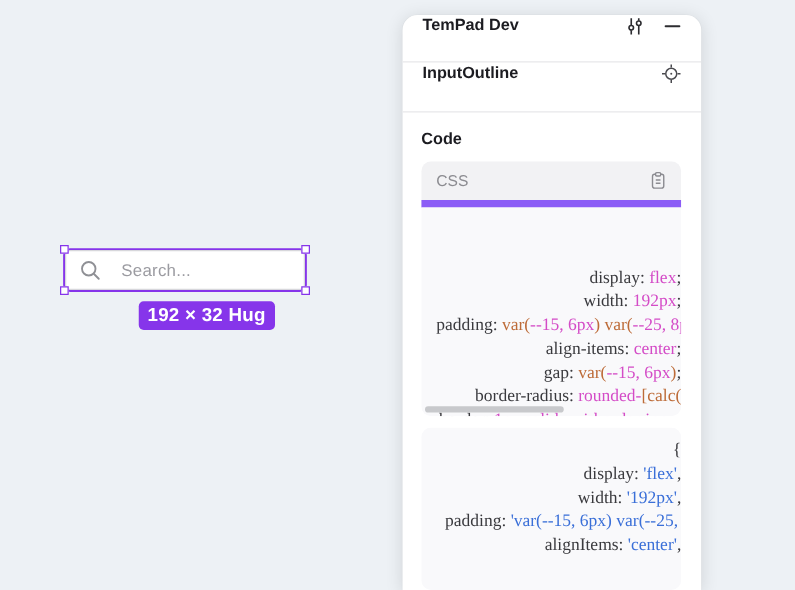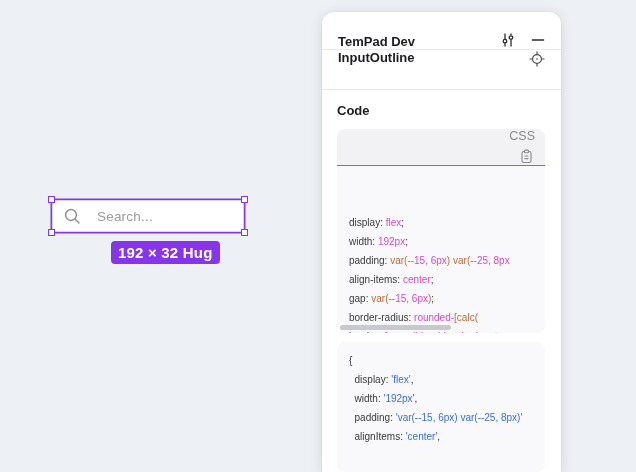--- a/index.html
+++ b/index.html
@@ -40,52 +40,52 @@
   
   .panel {
     position: absolute; left: 322px; top: 12px;
     width: 239px; height: 460px;
     background: #fff;
     border-radius: 12px 12px 0 0;
     box-shadow: 0 2px 14px rgba(0,0,0,.12), 0 0 0 .5px rgba(0,0,0,.03);
     overflow: hidden;
   }
   .panel-header {
-    height: 37px; display: flex; align-items: flex-end;
+    height: 37px; display: flex; align-items: flex-start;
     padding: 0 14px 0 16px;
   }
   .panel-title { font-size: 13px; font-weight: bold; color: #1c1c21; flex: 1; }
   .hdr-icons { display: flex; align-items: center; gap: 12px; }
   .icon-btn { display: flex; align-items: center; justify-content: center; width: 18px; height: 18px; cursor: pointer; }
   .divider { height: 1px; background: #e8e8ea; }
   .component-row {
     height: 39px; display: flex; align-items: flex-start;
     padding: 0 15px 0 16px;
   }
   .component-name { font-size: 13px; font-weight: bold; color: #1c1c21; flex: 1; }
   .panel-body { padding: 13px 16px 0 15px; }
   .section-label { font-size: 13px; font-weight: bold; color: #1c1c21; margin-bottom: 11px; }
 
   
   .code-block { width: 208px; border-radius: 8px; overflow: hidden; margin-bottom: 9px; }
   .block-header {
     height: 37px; background: #f2f2f4;
-    border-bottom: 1px solid #8b5cf6;
-    display: flex; align-items: flex-end;
+    border-bottom: 6px solid #8b5cf6;
+    display: flex; align-items: center;
     padding: 0 10px 0 12px;
-    flex-direction: column;
   }
   .block-label { flex: 1; font-size: 12.5px; color: #8b8b90; }
   .block-code {
     background: #f9f9fb;
-    font-family: Liberation Sans, sans-serif;
-    font-size: 10px; line-height: 19px; color: #3a3a3e;
+    font-family: Liberation Serif, serif;
+    font-size: 14px; line-height: 19px; color: #3a3a3e;
     padding: 9px 0 6px 12px;
     white-space: pre; overflow: hidden;
     position: relative;
+    text-align: right;
   }
   .block-code.css-code { height: 167px; }
   .block-code.js-code { height: 130px; }
   .tk-n { color: #3a3a3e; }
   .tk-p { color: #3a3a3e; }
   .tk-v { color: #d44cc7; }
   .tk-f { color: #bd6b38; }
   .tk-s { color: #3a6fd8; }
   .hscrollbar {
     position: absolute; left: 3px; bottom: 3px;

